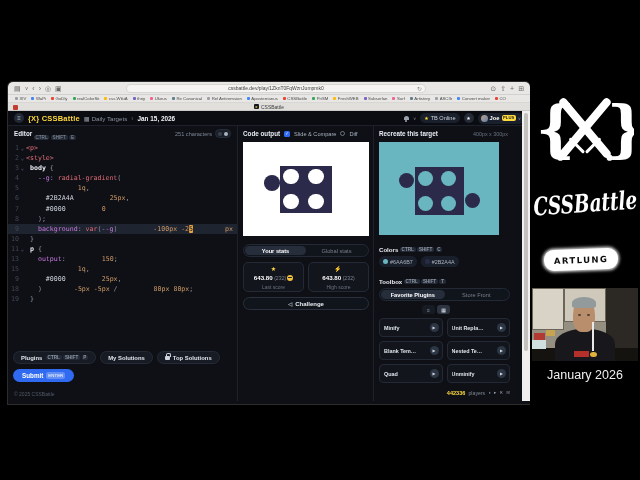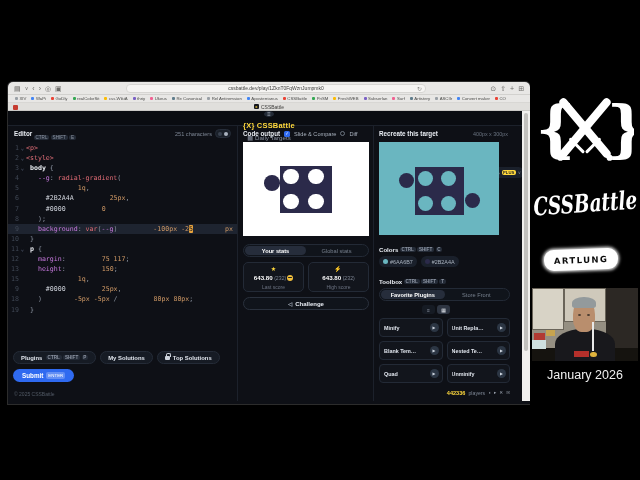--- a/index.html
+++ b/index.html
@@ -25,21 +25,21 @@
   .c-tabbar{height:8px;background:#e0dfdc;border-bottom:1px solid #c9c8c5;position:relative;}
   .pinned-fav{position:absolute;left:5px;top:1.5px;width:5px;height:5px;border-radius:1px;background:#c63b2f;}
   .tab-center{position:absolute;left:0;right:0;top:0;bottom:0;display:flex;align-items:center;justify-content:center;gap:2px;}
   .tab-fav{width:5px;height:5px;border-radius:1px;background:#16181f;color:#ffd93d;font-size:4px;
            display:inline-flex;align-items:center;justify-content:center;font-weight:bold;}
   .tab-title{font-size:5px;color:#3b3b39;}
 
   
   .app{position:relative;height:290px;background:#0e1016;color:#c6ccd6;}
   .a-header{height:15px;background:#0a0c11;border-bottom:1px solid #1c212b;display:flex;align-items:center;
-            gap:4px;padding:0 6px;flex-direction:column;}
+            gap:4px;padding:0 6px;}
   .menu-btn{width:10px;height:10px;border-radius:50%;background:#232a36;color:#aeb6c2;font-size:6px;
             display:flex;align-items:center;justify-content:center;}
   .brand{color:#ffd93d;font-weight:bold;font-size:7.5px;letter-spacing:.2px;}
   .crumb{font-size:6.2px;color:#8b93a1;display:flex;align-items:center;gap:2px;}
   .crumb-sep{color:#5b6370;font-size:6.5px;}
   .crumb-date{font-size:6.4px;color:#eef1f6;font-weight:bold;}
   .hdr-right{margin-left:auto;display:flex;align-items:center;gap:4px;}
   .bell{width:5px;height:4px;background:#9aa2ae;border-radius:3px 3px 0 0;position:relative;}
   .bell:after{content:"";position:absolute;left:1.5px;bottom:-1.5px;width:2px;height:1.5px;border-radius:50%;background:#9aa2ae;}
   .tiny-chev{font-size:4.5px;color:#7b8391;}
@@ -309,22 +309,21 @@
             <div class="cl"><span class="ln">2</span><span class="fold">⌄</span><span class="ctext"><span class="tk-tg">&lt;style&gt;</span></span></div>
             <div class="cl"><span class="ln">3</span><span class="fold">⌄</span><span class="ctext"><span class="tk-pl"> </span><span class="tk-sl">body</span><span class="tk-pu"> {</span></span></div>
             <div class="cl"><span class="ln">4</span><span class="fold"></span><span class="ctext"><span class="tk-pl">   </span><span class="tk-pr">--g</span><span class="tk-pu">: </span><span class="tk-fn">radial-gradient</span><span class="tk-pu">(</span></span></div>
             <div class="cl"><span class="ln">5</span><span class="fold"></span><span class="ctext"><span class="tk-pl">     </span><span class="tk-nm">1q</span><span class="tk-pu">,</span></span></div>
             <div class="cl"><span class="ln">6</span><span class="fold"></span><span class="ctext"><span class="tk-pl">     </span><span class="tk-hx">#2B2A4A</span><span class="tk-nm"> 25px</span><span class="tk-pu">,</span></span></div>
             <div class="cl"><span class="ln">7</span><span class="fold"></span><span class="ctext"><span class="tk-pl">     </span><span class="tk-hx">#0000</span><span class="tk-nm"> 0</span></span></div>
             <div class="cl"><span class="ln">8</span><span class="fold"></span><span class="ctext"><span class="tk-pl">   </span><span class="tk-pu">);</span></span></div>
             <div class="cl hl"><span class="ln">9</span><span class="fold"></span><span class="ctext"><span class="tk-pl">   </span><span class="tk-pr">background</span><span class="tk-pu">: </span><span class="tk-fn">var</span><span class="tk-pu">(</span><span class="tk-pr">--g</span><span class="tk-pu">)</span><span class="tk-nm"> -100px -2</span><span class="tk-cur">5</span><span class="tk-nm">px</span></span></div>
             <div class="cl"><span class="ln">10</span><span class="fold"></span><span class="ctext"><span class="tk-pl"> </span><span class="tk-pu">}</span></span></div>
             <div class="cl"><span class="ln">11</span><span class="fold">⌄</span><span class="ctext"><span class="tk-pl"> </span><span class="tk-sl">p</span><span class="tk-pu"> {</span></span></div>
-            <div class="cl"><span class="ln">12</span><span class="fold"></span><span class="ctext"><span class="tk-pl">   </span><span class="tk-pr">margin</span><span class="tk-pu">: </span><span class="tk-nm">75 117</span><span class="tk-pu">;</span></span></div>
-            <div class="cl"><span class="ln">13</span><span class="fold"></span><span class="ctext"><span class="tk-pl">   </span><span class="tk-pr">height</span><span class="tk-pu">: </span><span class="tk-nm">150</span><span class="tk-pu">;</span></span></div>
+            <div class="cl"><span class="ln">13</span><span class="fold"></span><span class="ctext"><span class="tk-pl">   </span><span class="tk-pr">output</span><span class="tk-pu">: </span><span class="tk-nm">150</span><span class="tk-pu">;</span></span></div>
             <div class="cl"><span class="ln">15</span><span class="fold"></span><span class="ctext"><span class="tk-pl">     </span><span class="tk-nm">1q</span><span class="tk-pu">,</span></span></div>
             <div class="cl"><span class="ln">9</span><span class="fold"></span><span class="ctext"><span class="tk-pl">     </span><span class="tk-hx">#0000</span><span class="tk-nm"> 25px</span><span class="tk-pu">,</span></span></div>
             <div class="cl"><span class="ln">18</span><span class="fold"></span><span class="ctext"><span class="tk-pl">   </span><span class="tk-pu">)</span><span class="tk-nm">-5px -5px</span><span class="tk-pu"> / </span><span class="tk-nm">80px 80px</span><span class="tk-pu">;</span></span></div>
             <div class="cl"><span class="ln">19</span><span class="fold"></span><span class="ctext"><span class="tk-pl"> </span><span class="tk-pu">}</span></span></div>
           </div>
         <div class="e-pills">
           <span class="pill">
             <span>Plugins</span>
             <span><span class="key">CTRL</span><span class="key">SHIFT</span><span class="key">P</span></span>
           </span>

